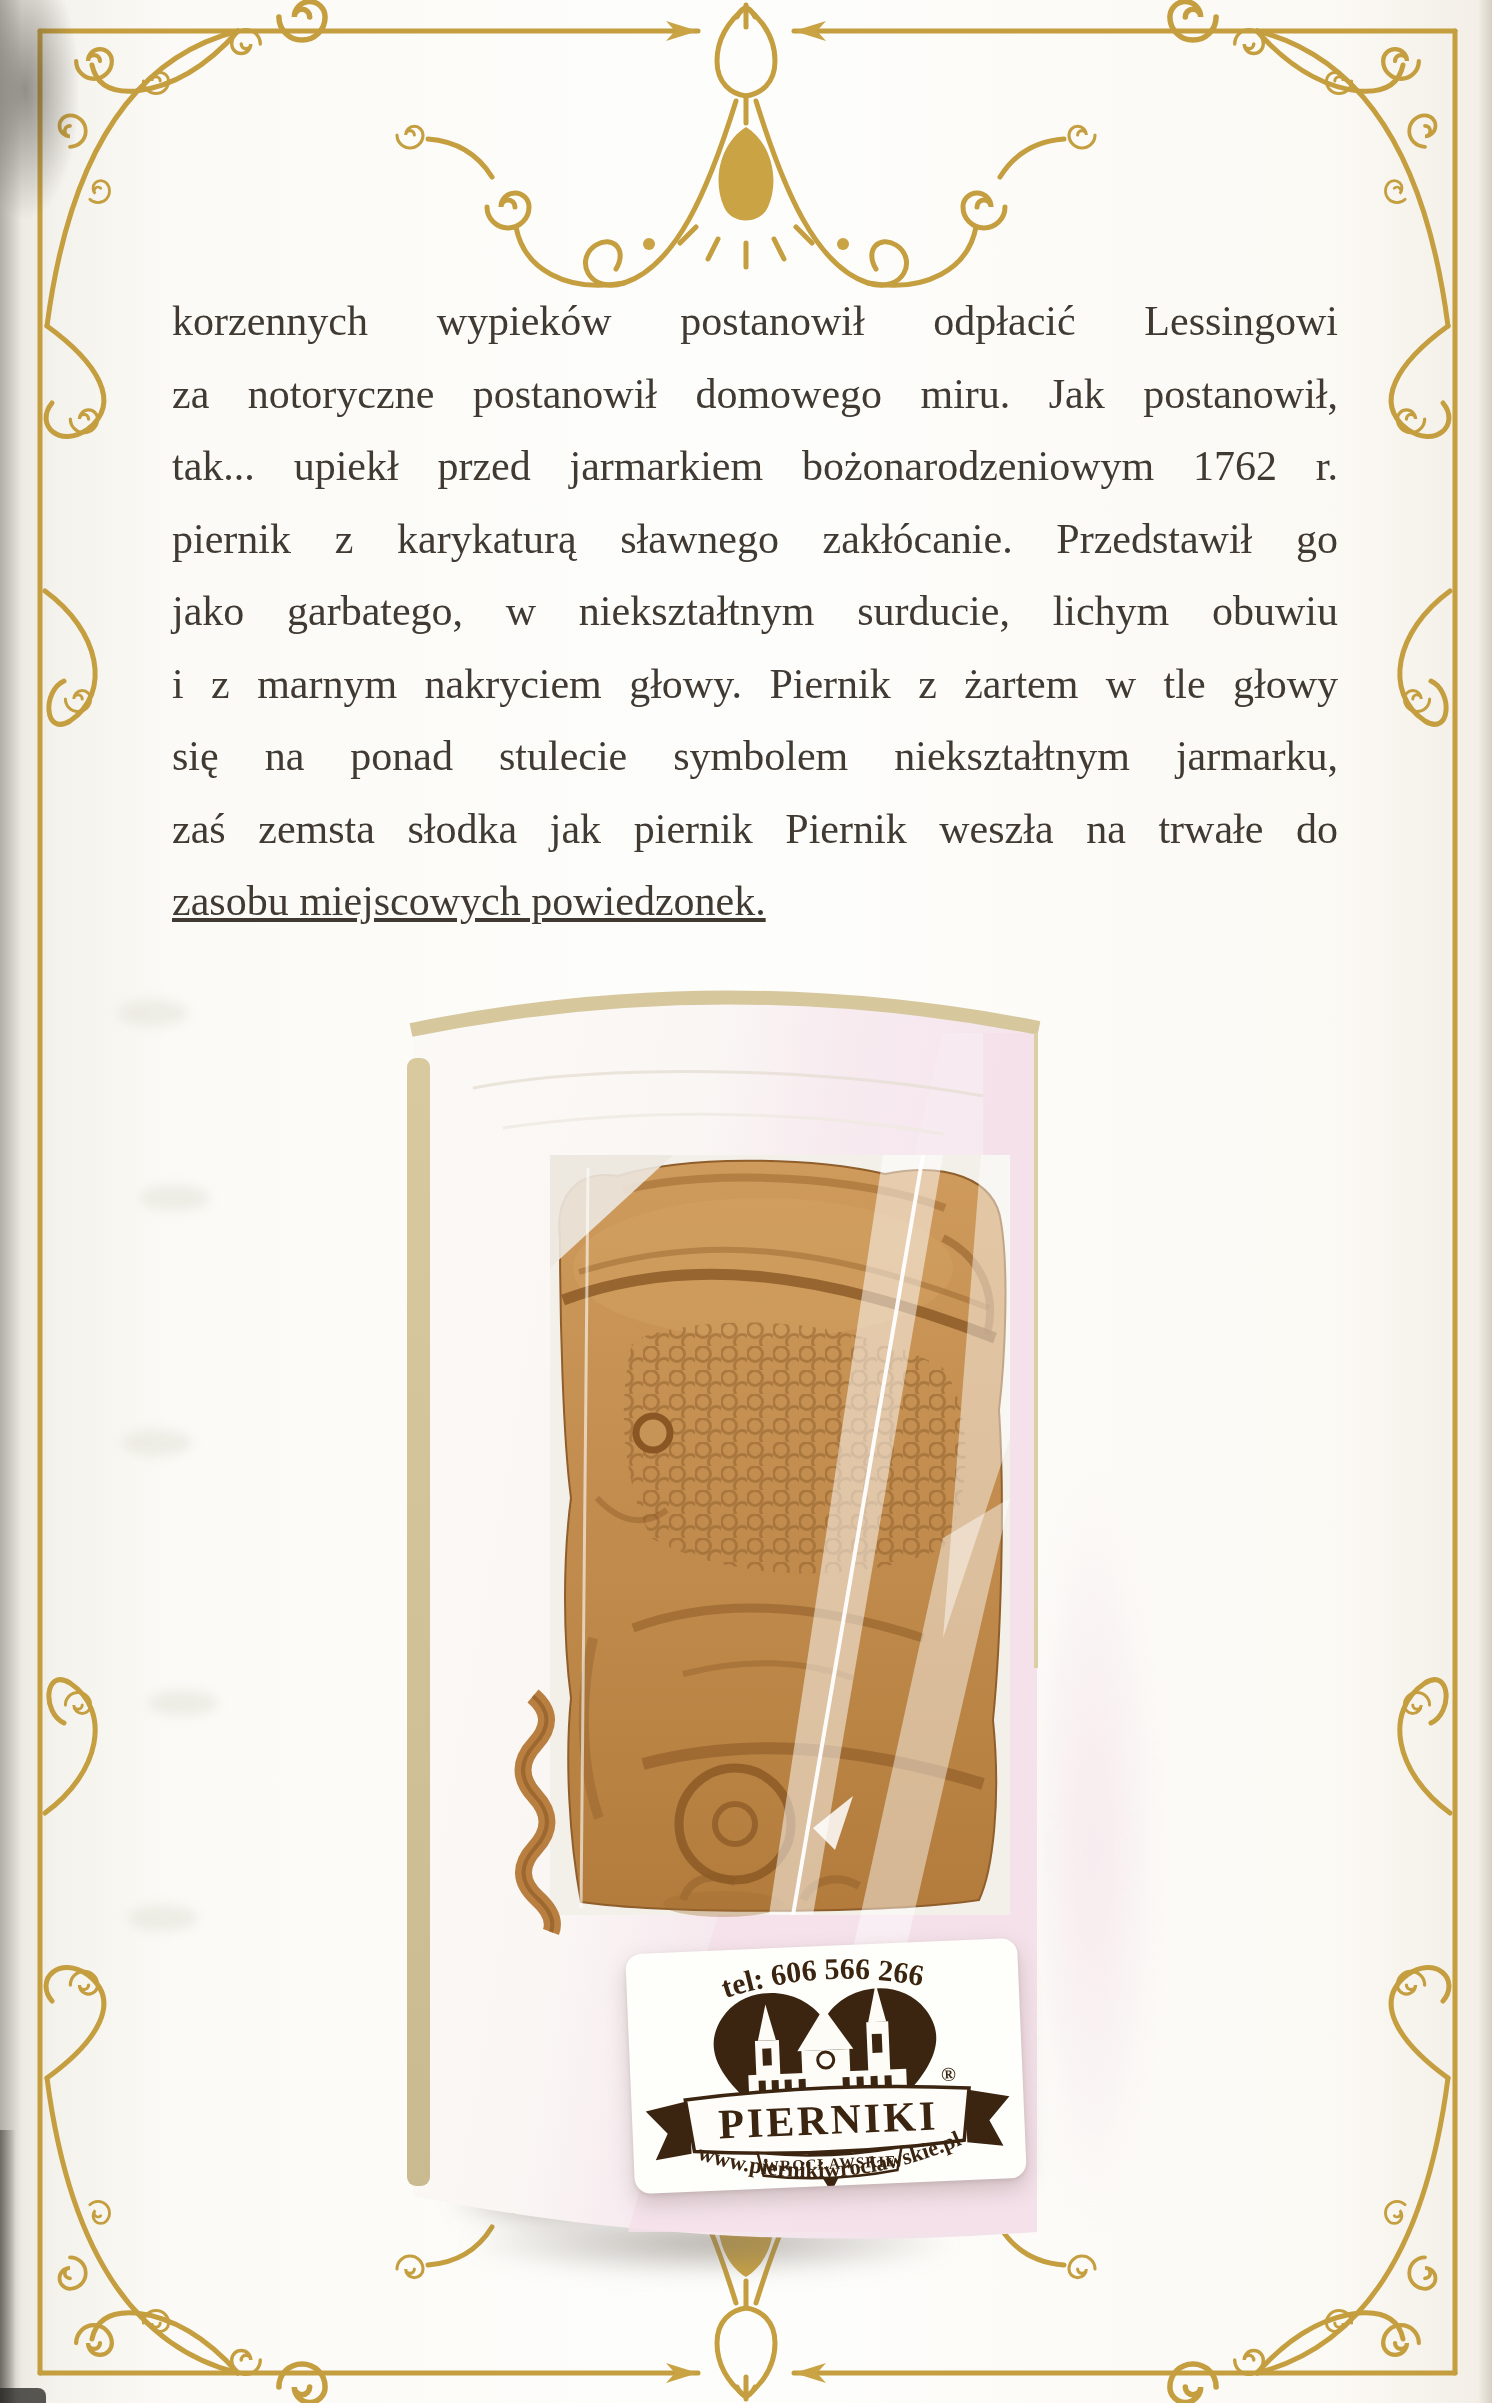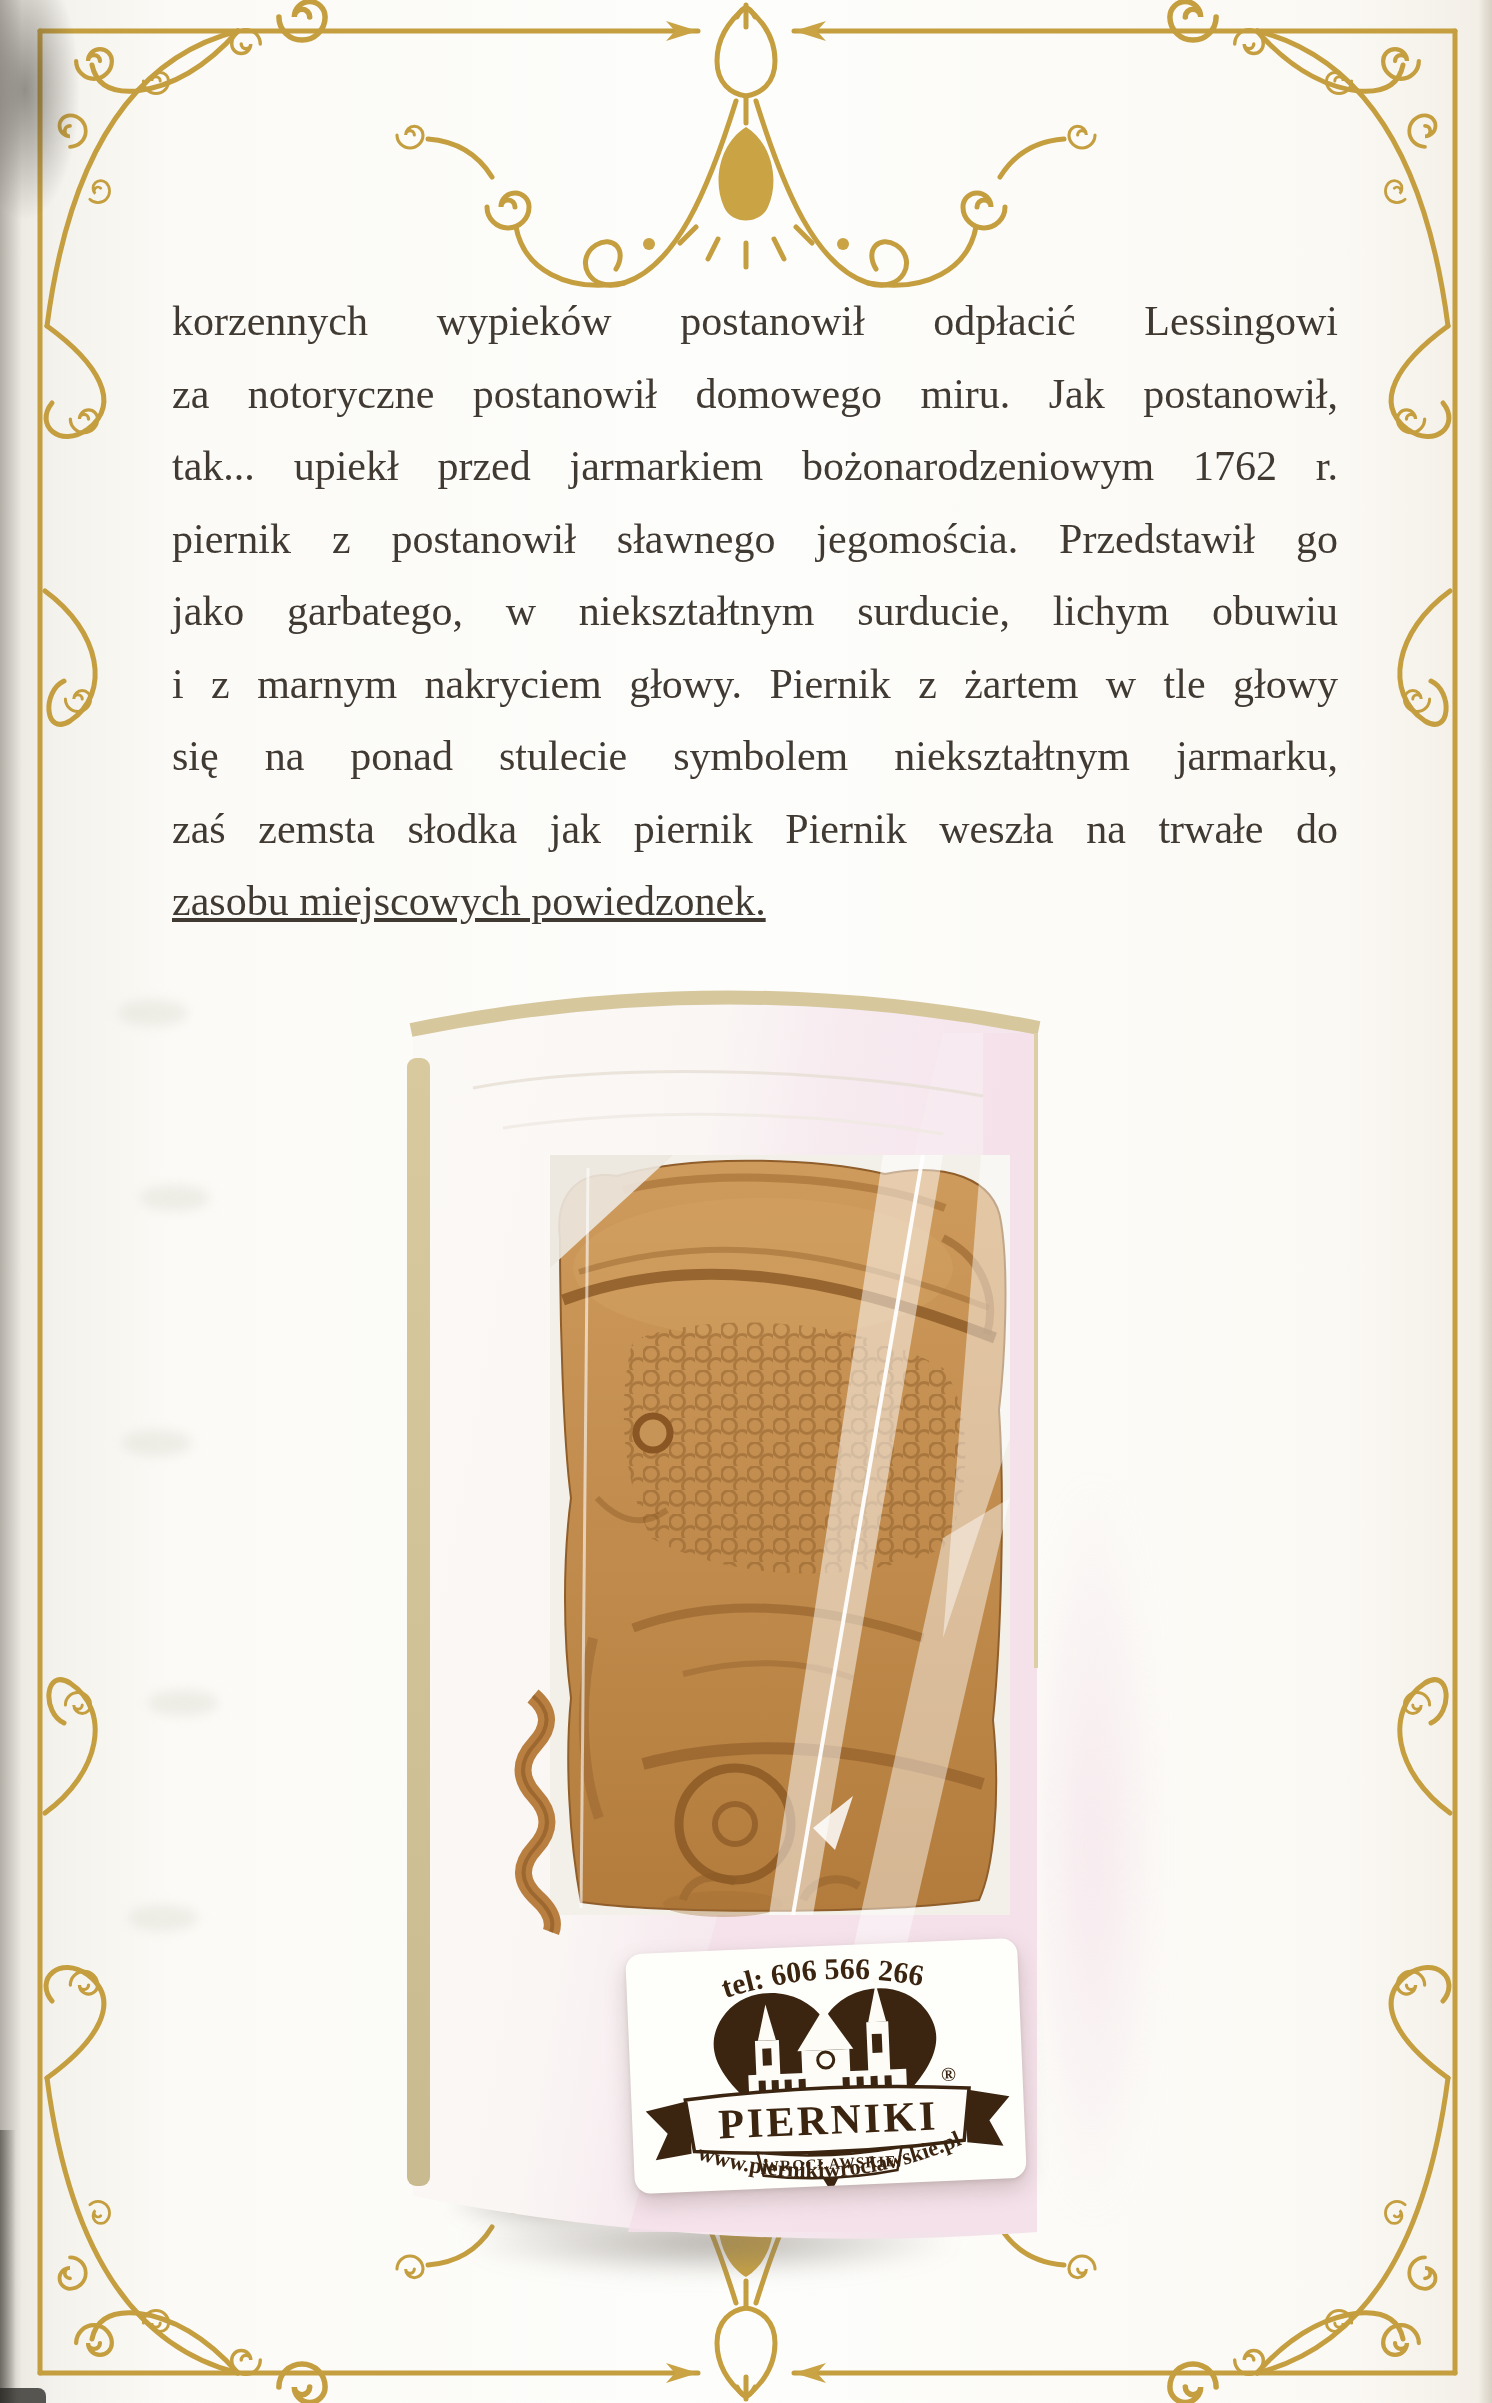--- a/index.html
+++ b/index.html
@@ -123,21 +123,21 @@
   <div class="smudge" style="left:118px;top:1000px;"></div>
   <div class="smudge" style="left:140px;top:1185px;"></div>
   <div class="smudge" style="left:122px;top:1430px;"></div>
   <div class="smudge" style="left:148px;top:1690px;"></div>
   <div class="smudge" style="left:128px;top:1905px;"></div>
 
   <div class="bodytext">
     <div class="line">korzennych wypieków postanowił odpłacić Lessingowi</div>
     <div class="line">za notoryczne postanowił domowego miru. Jak postanowił,</div>
     <div class="line">tak... upiekł przed jarmarkiem bożonarodzeniowym 1762 r.</div>
-    <div class="line">piernik z postanowił sławnego jegomościa. Przedstawił go</div>
+    <div class="line">piernik z karykaturą sławnego zakłócanie. Przedstawił go</div>
     <div class="line">jako garbatego, w niekształtnym surducie, lichym obuwiu</div>
     <div class="line">i z marnym nakryciem głowy. Piernik z żartem w tle głowy</div>
     <div class="line">się na ponad stulecie symbolem niekształtnym jarmarku,</div>
     <div class="line">zaś zemsta słodka jak piernik Piernik weszła na trwałe do</div>
     <div class="line last">zasobu miejscowych powiedzonek.</div>
   </div>
 
   <div class="pkg-shadow"></div>
   <div class="pkg-shadow2"></div>
   <div class="pink-glow"></div>

